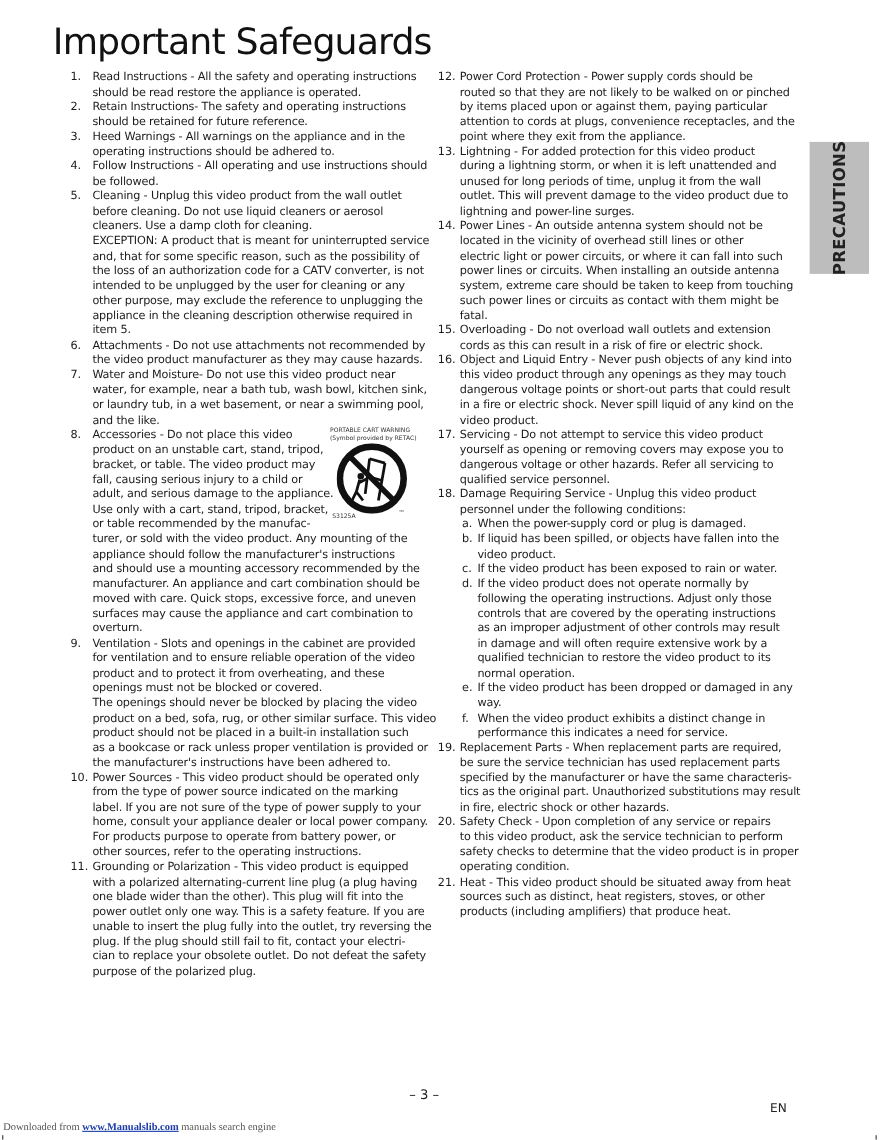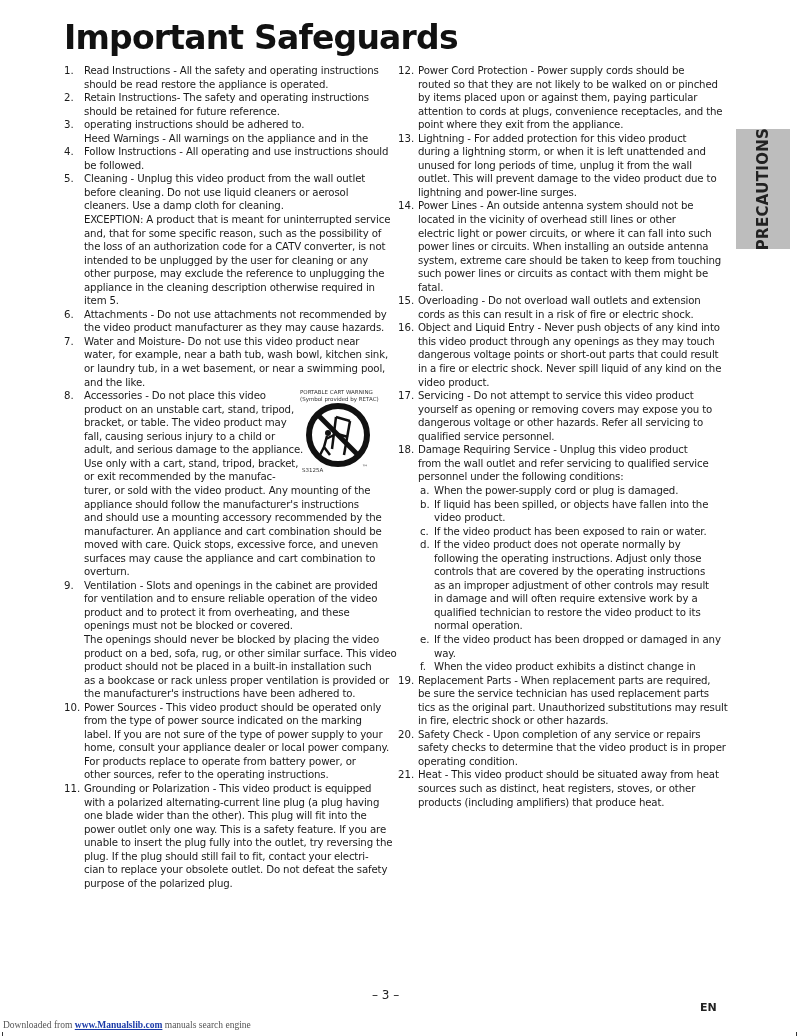--- a/index.html
+++ b/index.html
@@ -2,22 +2,22 @@
 <html><head>
 <meta charset="utf-8">
 <style>
   html, body { margin: 0; padding: 0; }
   body {
     width: 800px; height: 1036px; position: relative; overflow: hidden;
     background: #ffffff; color: #1a1a1a;
     font-family: "DejaVu Sans", sans-serif;
   }
   .title {
-    position: absolute; left: 64px; top: 18px;
-    font-family: "DejaVu Sans", sans-serif; font-weight: bold;
+    position: absolute; left: 48px; top: 18px;
+    font-family: "DejaVu Sans", sans-serif; font-weight: normal;
     font-size: 33px; letter-spacing: -0.8px; color: #111;
     white-space: nowrap;
   }
   .col { position: absolute; top: 64px; }
   .col-left { left: 64px; width: 330px; }
   .col-right { left: 398px; width: 320px; }
   .item { position: relative; }
   .num {
     position: absolute; left: 0; top: 0;
     font-size: 10.2px; line-height: 13.55px;
@@ -45,21 +45,21 @@
   .side-tab span {
     position: absolute; left: 50%; top: 50%;
     transform: translate(-50%, -50%) rotate(-90deg);
     font-weight: bold; font-size: 15px; color: #222; letter-spacing: 0.3px;
     white-space: nowrap;
   }
   .page-num {
     position: absolute; left: 372px; top: 988px; font-size: 12px; color: #222;
   }
   .lang {
-    position: absolute; left: 700px; top: 1001px; font-size: 11px; color: #222; font-weight: bold;
+    position: absolute; left: 700px; top: 1001px; font-size: 11px; color: #222;
   }
   .footer {
     position: absolute; left: 3px; top: 1020px;
     font-family: "Liberation Serif", serif; font-size: 9.5px; color: #555;
     white-space: nowrap;
   }
   .footer a { color: #1a3aa8; text-decoration: underline; font-weight: bold; }
   .rule-l { position: absolute; left: 2px; top: 1032px; width: 1px; height: 4px; background:#333; }
   .rule-r { position: absolute; left: 796px; top: 1032px; width: 1px; height: 4px; background:#333; }
 </style>
@@ -79,22 +79,22 @@
     <div class="item">
       <div class="num">2.</div>
       <div class="lines">
         <div class="ln">Retain Instructions- The safety and operating instructions</div>
         <div class="ln">should be retained for future reference.</div>
       </div>
     </div>
     <div class="item">
       <div class="num">3.</div>
       <div class="lines">
+        <div class="ln">Heed Warnings - All warnings on the appliance and in the</div>
         <div class="ln">operating instructions should be adhered to.</div>
-        <div class="ln">Heed Warnings - All warnings on the appliance and in the</div>
       </div>
     </div>
     <div class="item">
       <div class="num">4.</div>
       <div class="lines">
         <div class="ln">Follow Instructions - All operating and use instructions should</div>
         <div class="ln">be followed.</div>
       </div>
     </div>
     <div class="item">
@@ -130,21 +130,21 @@
     </div>
     <div class="item">
       <div class="num">8.</div>
       <div class="lines">
         <div class="ln">Accessories - Do not place this video</div>
         <div class="ln">product on an unstable cart, stand, tripod,</div>
         <div class="ln">bracket, or table. The video product may</div>
         <div class="ln">fall, causing serious injury to a child or</div>
         <div class="ln">adult, and serious damage to the appliance.</div>
         <div class="ln">Use only with a cart, stand, tripod, bracket,</div>
-        <div class="ln">or exit recommended by the manufac-</div>
+        <div class="ln">or table recommended by the manufac-</div>
         <div class="ln">turer, or sold with the video product. Any mounting of the</div>
         <div class="ln">appliance should follow the manufacturer's instructions</div>
         <div class="ln">and should use a mounting accessory recommended by the</div>
         <div class="ln">manufacturer. An appliance and cart combination should be</div>
         <div class="ln">moved with care. Quick stops, excessive force, and uneven</div>
         <div class="ln">surfaces may cause the appliance and cart combination to</div>
         <div class="ln">overturn.</div>
       </div>
     </div>
     <div class="item">
@@ -161,21 +161,21 @@
         <div class="ln">the manufacturer's instructions have been adhered to.</div>
       </div>
     </div>
     <div class="item">
       <div class="num">10.</div>
       <div class="lines">
         <div class="ln">Power Sources - This video product should be operated only</div>
         <div class="ln">from the type of power source indicated on the marking</div>
         <div class="ln">label. If you are not sure of the type of power supply to your</div>
         <div class="ln">home, consult your appliance dealer or local power company.</div>
-        <div class="ln">For products replace to operate from battery power, or</div>
+        <div class="ln">For products purpose to operate from battery power, or</div>
         <div class="ln">other sources, refer to the operating instructions.</div>
       </div>
     </div>
     <div class="item">
       <div class="num">11.</div>
       <div class="lines">
         <div class="ln">Grounding or Polarization - This video product is equipped</div>
         <div class="ln">with a polarized alternating-current line plug (a plug having</div>
         <div class="ln">one blade wider than the other). This plug will fit into the</div>
         <div class="ln">power outlet only one way. This is a safety feature. If you are</div>
@@ -242,21 +242,20 @@
         <div class="ln">Servicing - Do not attempt to service this video product</div>
         <div class="ln">yourself as opening or removing covers may expose you to</div>
         <div class="ln">dangerous voltage or other hazards. Refer all servicing to</div>
         <div class="ln">qualified service personnel.</div>
       </div>
     </div>
     <div class="item">
       <div class="num">18.</div>
       <div class="lines">
         <div class="ln">Damage Requiring Service - Unplug this video product</div>
-        <div class="ln">from the wall outlet and refer servicing to qualified service</div>
         <div class="ln">personnel under the following conditions:</div>
       </div>
       <div class="sub">
         <div class="num">a.</div>
         <div class="lines">
           <div class="ln">When the power-supply cord or plug is damaged.</div>
         </div>
       </div>
       <div class="sub">
         <div class="num">b.</div>
@@ -287,36 +286,39 @@
         <div class="num">e.</div>
         <div class="lines">
           <div class="ln">If the video product has been dropped or damaged in any</div>
           <div class="ln">way.</div>
         </div>
       </div>
       <div class="sub">
         <div class="num">f.</div>
         <div class="lines">
           <div class="ln">When the video product exhibits a distinct change in</div>
+          <div class="ln">performance this indicates a need for service.</div>
         </div>
       </div>
     </div>
     <div class="item">
       <div class="num">19.</div>
       <div class="lines">
         <div class="ln">Replacement Parts - When replacement parts are required,</div>
         <div class="ln">be sure the service technician has used replacement parts</div>
+        <div class="ln">specified by the manufacturer or have the same characteris-</div>
         <div class="ln">tics as the original part. Unauthorized substitutions may result</div>
         <div class="ln">in fire, electric shock or other hazards.</div>
       </div>
     </div>
     <div class="item">
       <div class="num">20.</div>
       <div class="lines">
         <div class="ln">Safety Check - Upon completion of any service or repairs</div>
+        <div class="ln">to this video product, ask the service technician to perform</div>
         <div class="ln">safety checks to determine that the video product is in proper</div>
         <div class="ln">operating condition.</div>
       </div>
     </div>
     <div class="item">
       <div class="num">21.</div>
       <div class="lines">
         <div class="ln">Heat - This video product should be situated away from heat</div>
         <div class="ln">sources such as distinct, heat registers, stoves, or other</div>
         <div class="ln">products (including amplifiers) that produce heat.</div>

